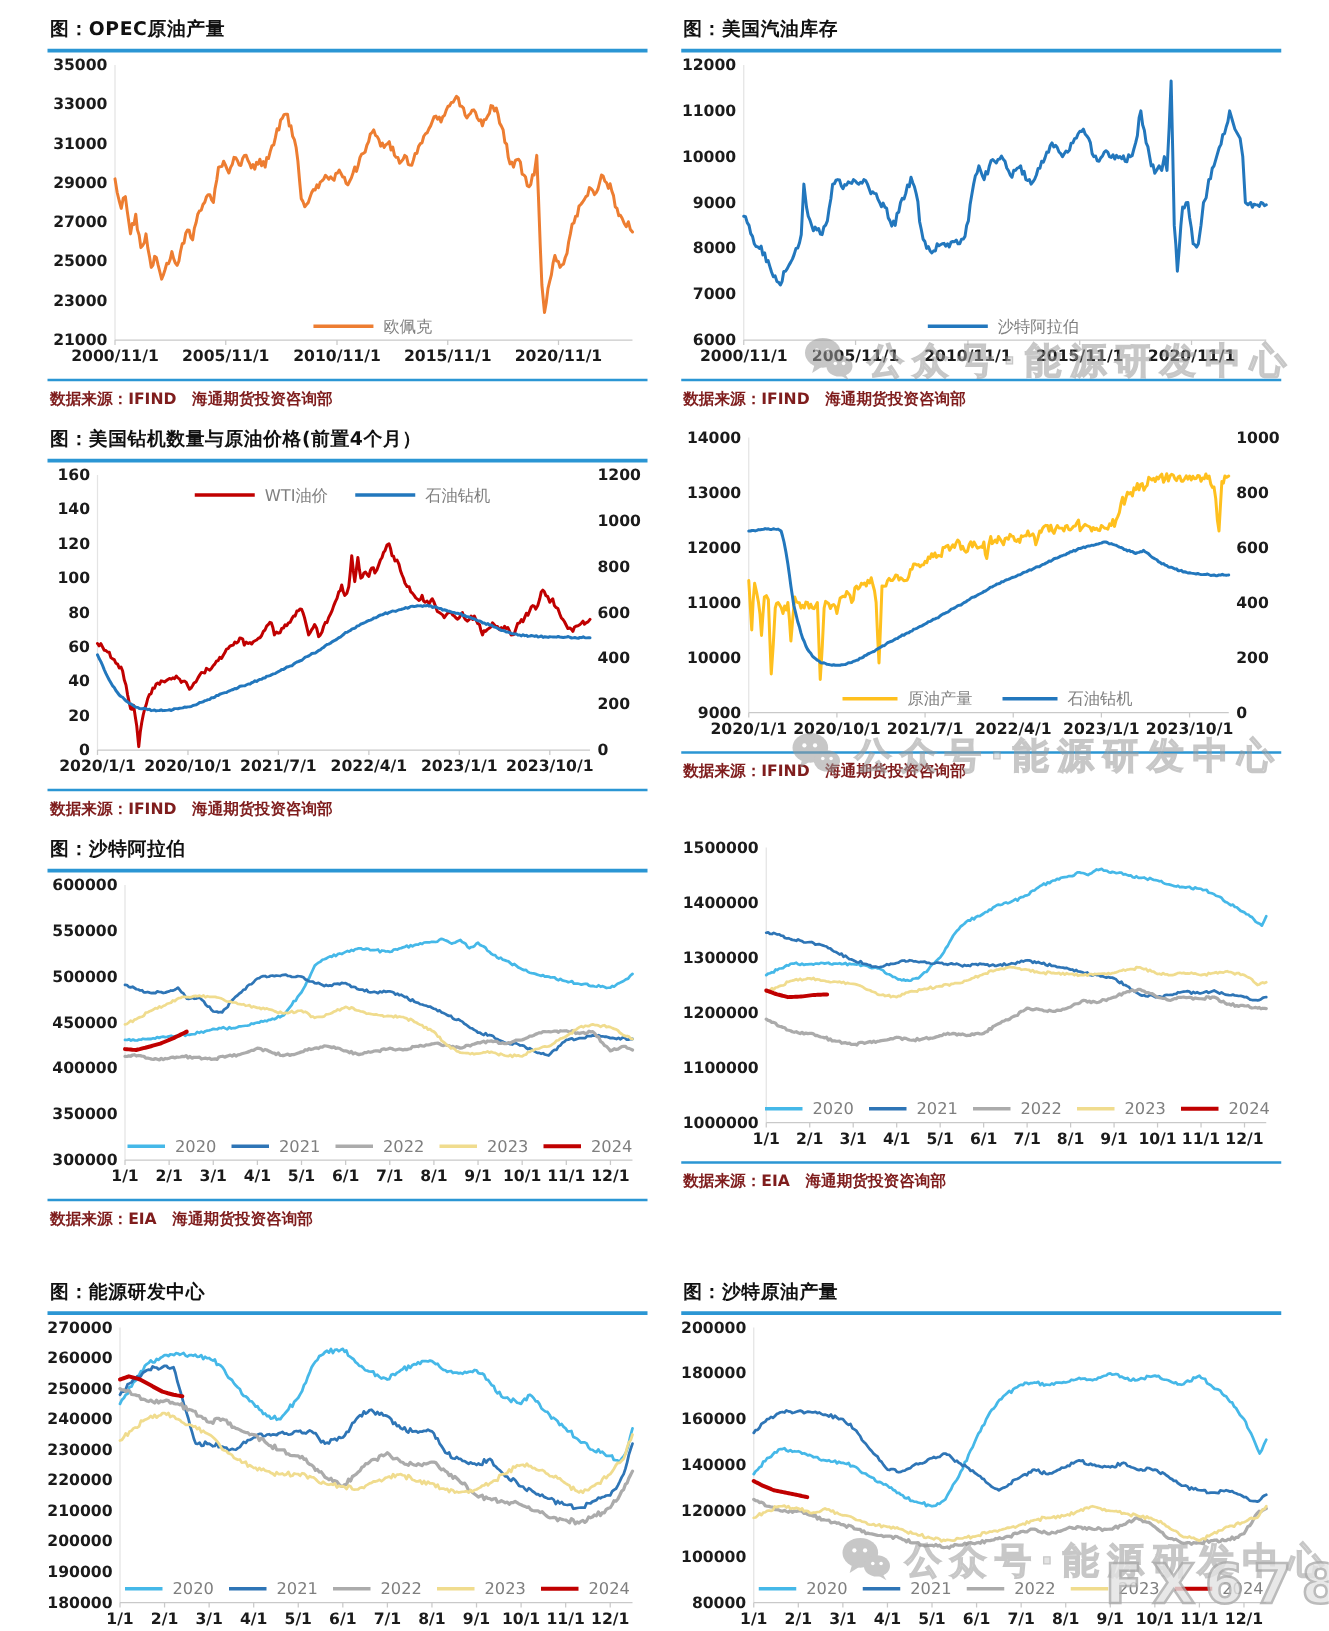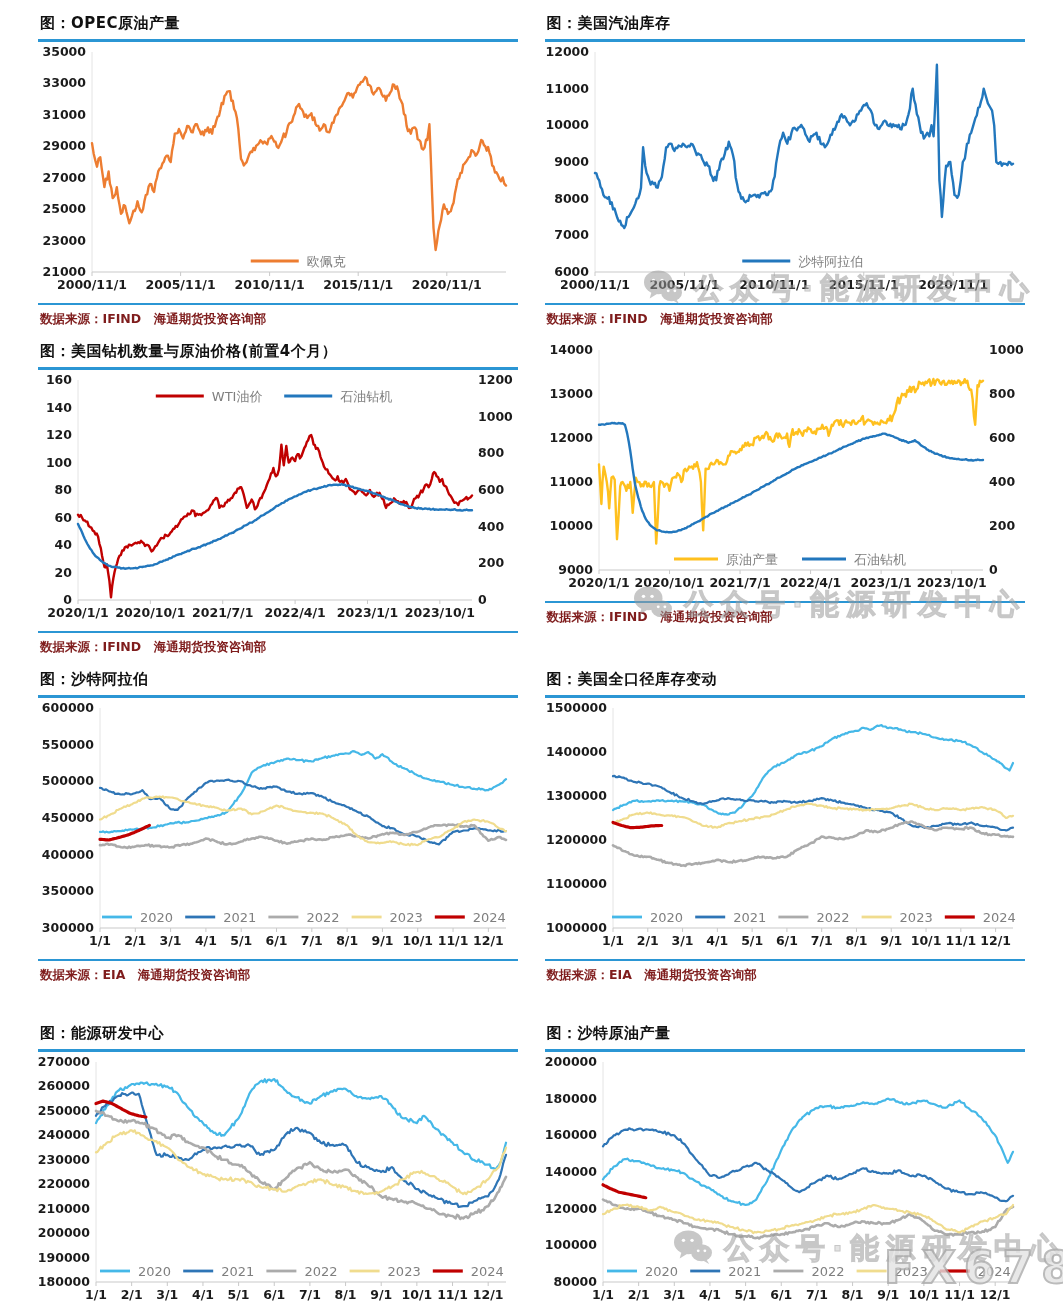--- a/index.html
+++ b/index.html
@@ -228,21 +228,20 @@
             <line x1="313.59999999999997" y1="217" x2="343.59999999999997" y2="217" stroke="#F0DC8E" stroke-width="2.8"></line>
             <text x="351.59999999999997" y="221.5" class="leg">2023</text>
             <line x1="396.79999999999995" y1="217" x2="426.79999999999995" y2="217" stroke="#C00000" stroke-width="3.2"></line>
             <text x="434.79999999999995" y="221.5" class="leg">2024</text>
           </svg>
       </div>
       <div class="chart-source">数据来源：EIA　海通期货投资咨询部</div>
     </section>
 
     <section class="chart-block">
-      <h3 class="chart-title">图：美国全口径库存变动</h3>
       <div class="chart-wrap">
         <svg width="480" height="254">
             <line x1="68" y1="8" x2="68" y2="228" stroke="#e4e4e4" stroke-width="1"></line>
             <line x1="68" y1="228" x2="468" y2="228" stroke="#c9c9c9" stroke-width="1"></line>
             <text x="62" y="232" text-anchor="end" class="tick">1000000</text>
             <text x="62" y="188" text-anchor="end" class="tick">1100000</text>
             <text x="62" y="144" text-anchor="end" class="tick">1200000</text>
             <text x="62" y="100" text-anchor="end" class="tick">1300000</text>
             <text x="62" y="56" text-anchor="end" class="tick">1400000</text>
             <text x="62" y="12" text-anchor="end" class="tick">1500000</text>

